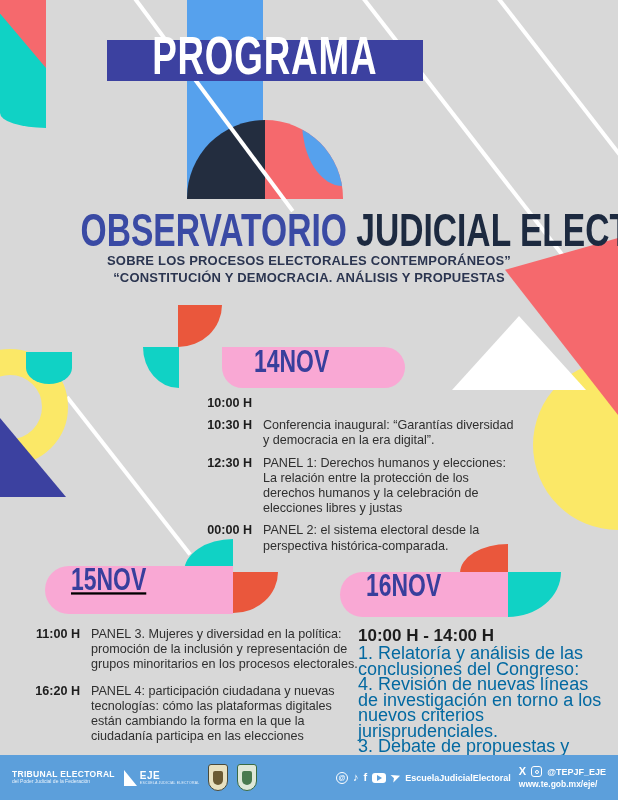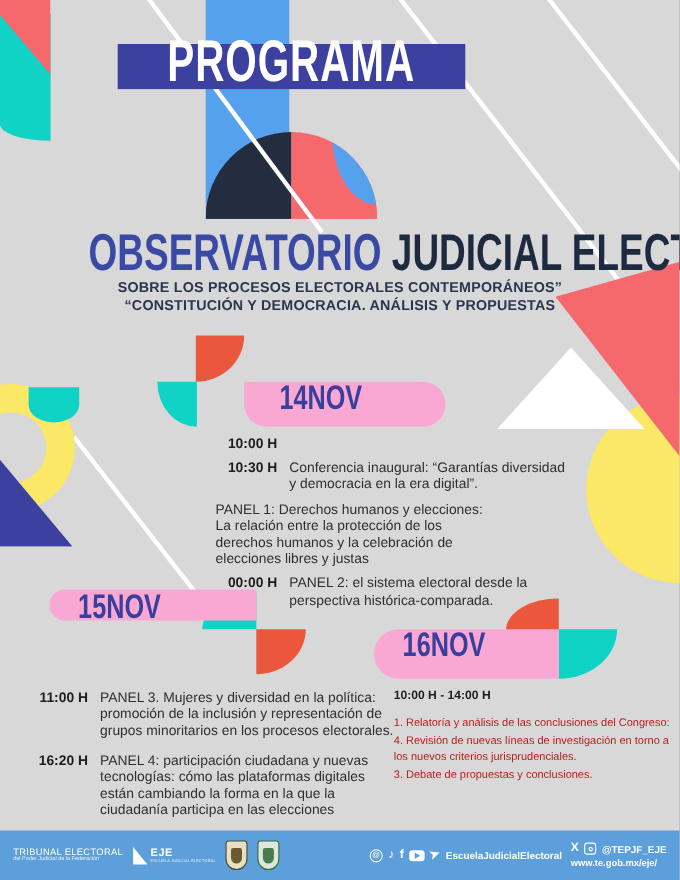--- a/index.html
+++ b/index.html
@@ -41,40 +41,40 @@
   .d16-teal{left:508px;top:572px;width:53px;height:45px;background:#10d2c5;border-radius:0 0 100% 0;}
   
   .title{left:0;top:206px;width:618px;text-align:center;white-space:nowrap;}
   .title-inner{display:inline-block;font-size:42px;font-weight:bold;transform:scale(0.80,1.12);white-space:nowrap;}
   .title-blue{color:#3a4aa4;}
   .title-navy{color:#1d2a40;}
   .subtitle{left:0;top:253px;width:618px;text-align:center;font-size:13px;font-weight:bold;color:#2b3550;line-height:16.5px;letter-spacing:0.2px;}
   
   .daybar{background:#f9a8d4;display:flex;}
   .bar14{left:222px;top:347px;width:183px;height:41px;border-radius:0 24px 24px 24px;padding-left:32px;}
-  .bar15{left:45px;top:536px;width:188px;height:28px;border-radius:24px 0 0 24px;padding-left:26px;}
+  .bar15{left:45px;top:566px;width:188px;height:48px;border-radius:24px 0 0 24px;padding-left:26px;text-decoration:underline;}
   .bar16{left:340px;top:572px;width:168px;height:45px;border-radius:24px 0 0 24px;padding-left:26px;}
   .daylabel{font-size:27px;font-weight:bold;color:#383f9c;transform:scale(0.85,1.15);transform-origin:left center;white-space:nowrap;}
   
   .sched{font-size:12.6px;color:#2f2f2f;line-height:15.2px;}
   .srow{display:flex;margin-bottom:7px;}
   .stime{width:56px;min-width:56px;text-align:right;font-weight:bold;color:#1d1d1d;margin-right:11px;}
   .sdesc{width:258px;}
   .sched15 .stime{width:58px;min-width:58px;}
   .sched15 .sdesc{width:272px;}
   .sched15 .srow{margin-bottom:11px;}
   .s14{left:196px;top:396px;}
   .s15{left:22px;top:627px;}
   .s16{left:358px;top:626px;width:254px;}
-  .range16{font-size:11px;font-weight:bold;color:#1d1d1d;margin-bottom:12px;}
-  .agenda-line{font-size:10px;color:#b91c1c;line-height:15.5px;}
+  .range16{font-size:17px;font-weight:bold;color:#1d1d1d;margin-bottom:0;}
+  .agenda-line{font-size:18px;color:#0369a1;line-height:15.5px;}
   
   .footer{left:0;top:755px;width:618px;height:45px;background:#5c9fdb;display:flex;align-items:center;padding:0 12px;gap:9px;}
   .te-block{display:flex;flex-direction:column;line-height:1.1;}
-  .te-1{color:#ffffff;font-weight:normal;font-size:8.5px;letter-spacing:0.3px;}
+  .te-1{color:#ffffff;font-weight:bold;font-size:8.5px;letter-spacing:0.3px;}
   .te-2{color:#eaf3fc;font-size:5px;}
   .eje-logo{display:flex;align-items:center;gap:3px;}
   .sail{width:0;height:0;border-left:13px solid #ffffff;border-top:16px solid transparent;}
   .eje-txt{display:flex;flex-direction:column;}
   .eje-name{color:#ffffff;font-weight:bold;font-size:10px;letter-spacing:0.5px;}
   .eje-cap{color:#eaf3fc;font-size:3.5px;letter-spacing:0.2px;}
   .crest{width:20px;height:27px;border-radius:3px 3px 10px 10px;border:1px solid #4a4a3a;display:flex;align-items:center;justify-content:center;}
   .crest1{background:#e8e0c0;}
   .crest2{background:#dfe8d8;border-color:#3a6b44;}
   .crest-core{width:10px;height:14px;border-radius:2px 2px 5px 5px;}
@@ -140,20 +140,21 @@
   </div>
   <div class="abs sched s14">
     <div class="srow">
       <div class="stime">10:00 H</div>
     </div>
     <div class="srow">
       <div class="stime">10:30 H</div>
       <div class="sdesc">Conferencia inaugural: “Garantías diversidad y democracia en la era digital”.</div>
     </div>
     <div class="srow">
+      <div class="stime">12:30 H</div>
       <div class="sdesc">PANEL 1: Derechos humanos y elecciones: La relación entre la protección de los derechos humanos y la celebración de elecciones libres y justas</div>
     </div>
     <div class="srow">
       <div class="stime">00:00 H</div>
       <div class="sdesc">PANEL 2: el sistema electoral desde la perspectiva histórica-comparada.</div>
     </div>
   </div>
 
   <div class="qc d15-teal"></div>
   <div class="qc d15-orange"></div>

